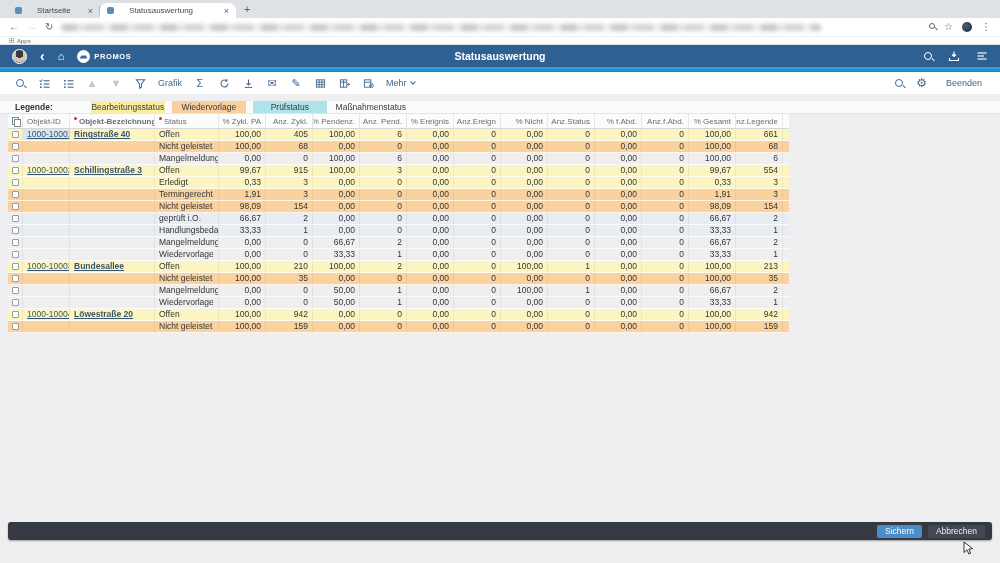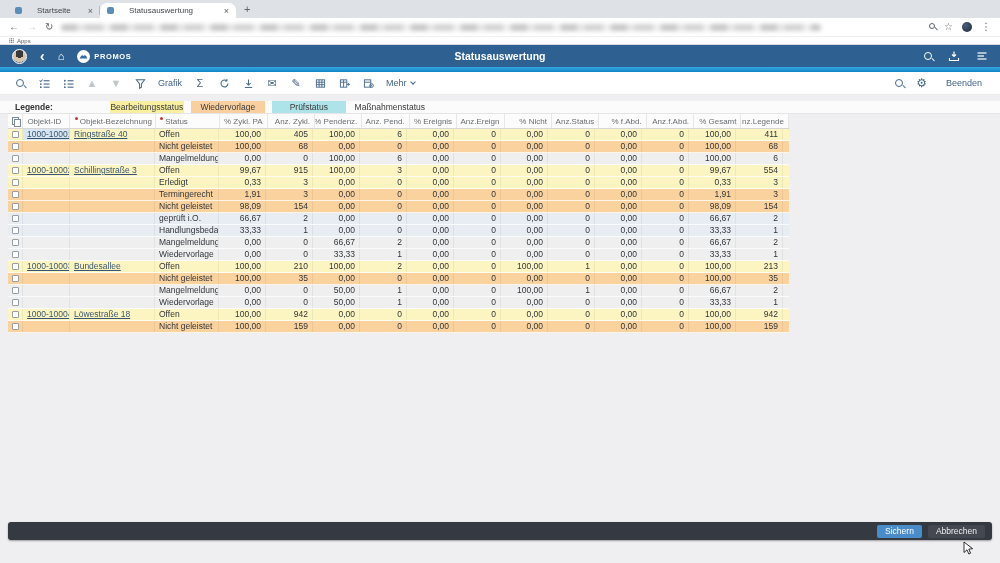--- a/index.html
+++ b/index.html
@@ -53,40 +53,40 @@
   .tbtxt { font-size:9px; color:#44658B; padding:0 6px; display:flex; align-items:center; gap:4px; height:100%; }
   .chevdn { width:4px; height:4px; border-right:1.2px solid #44658B; border-bottom:1.2px solid #44658B; transform:rotate(45deg); margin-top:-2px; }
   .glyph { font-size:11px; line-height:1; }
   .toolbar-right { margin-left:auto; display:flex; align-items:center; gap:13px; padding-right:4px; }
 
   .gap { height:6px; background:#EFEFF1; }
 
   
   .content { position:relative; height:443px; background:#EFEFF1; }
   .legendrow { height:13px; background:#FBFBFB; border-bottom:1px solid #E5E5E5; display:flex; align-items:center; padding-left:15px; font-size:8.5px; color:#333; }
-  .legendlabel { font-weight:bold; margin-right:57px; }
+  .legendlabel { font-weight:bold; margin-right:38px; }
   .lgi { width:74px; text-align:center; font-size:8.5px; color:#3a3a3a; margin-right:7px; padding:1px 0; }
 
   .grid { margin-left:8px; width:781px; }
-  .ghead { display:flex; height:15px; background:#FCFCFC; border-bottom:1px solid #D6D6D6;justify-content:space-between; }
+  .ghead { display:flex; height:15px; background:#FCFCFC; border-bottom:1px solid #D6D6D6; }
   .hc { display:flex; align-items:center; font-size:8px; color:#6A6D70; padding:0 4px;
         border-right:1px solid #E7E7E7; overflow:hidden; white-space:nowrap; }
   .hc.c-num { justify-content:flex-end; }
   .redm { width:3px; height:3px; background:#C0392B; border-radius:50%; margin-right:2px; margin-top:-6px; flex:none; }
   .copyic { position:relative; width:7px; height:8px; }
   .copyic::before { content:""; position:absolute; left:0; top:0; width:5px; height:6px; border:1px solid #7B8A97; background:#fff; }
   .copyic::after { content:""; position:absolute; left:2px; top:2px; width:5px; height:6px; border:1px solid #7B8A97; background:#fff; }
 
   .trow { display:flex; height:12px; border-bottom:1px solid rgba(255,255,255,.75); }
   .cell { font-size:8.5px; line-height:11px; color:#32363A; padding:0 4px;
           border-right:1px solid rgba(0,0,0,.055); overflow:hidden; white-space:nowrap; }
   .c-check { width:15px; display:flex; align-items:center; justify-content:center; padding:0; }
   .cb { width:7px; height:7px; border:1px solid #989EA6; background:#fff; border-radius:1px; }
   .c-id { width:47px; }
-  .c-name { width:85px; }
+  .c-name { width:85px;font-weight:bold; }
   .c-status { width:64px; }
   .c-num { width:47px; text-align:right; }
   .cat-b { background:#FCF5C2; }
   .cat-t { background:#FAD29E; }
   .cat-p { background:#E8EDF4; }
   .cat-m { background:#EFEFF0; }
   .lnk { color:#3A566E; text-decoration:underline; cursor:pointer; }
   .cell.focus { background:#D8E6F3; }
 
   
@@ -350,21 +350,21 @@
           <div class="cell c-num">405</div>
           <div class="cell c-num">100,00</div>
           <div class="cell c-num">6</div>
           <div class="cell c-num">0,00</div>
           <div class="cell c-num">0</div>
           <div class="cell c-num">0,00</div>
           <div class="cell c-num">0</div>
           <div class="cell c-num">0,00</div>
           <div class="cell c-num">0</div>
           <div class="cell c-num">100,00</div>
-          <div class="cell c-num">411</div>
+          <div class="cell c-num">661</div>
         </div>
         <div class="trow cat-t">
           <div class="cell c-check">
             <span class="cb"></span>
           </div>
           <div class="cell c-id"></div>
           <div class="cell c-name"></div>
           <div class="cell c-status">Nicht geleistet</div>
           <div class="cell c-num">100,00</div>
           <div class="cell c-num">68</div>
@@ -637,21 +637,21 @@
           <div class="cell c-num">0,00</div>
           <div class="cell c-num">0</div>
           <div class="cell c-num">33,33</div>
           <div class="cell c-num">1</div>
         </div>
         <div class="trow cat-b">
           <div class="cell c-check">
             <span class="cb"></span>
           </div>
           <div class="cell c-id"><span class="lnk">1000-10004</span></div>
-          <div class="cell c-name"><span class="lnk">Löwestraße 18</span></div>
+          <div class="cell c-name"><span class="lnk">Löwestraße 20</span></div>
           <div class="cell c-status">Offen</div>
           <div class="cell c-num">100,00</div>
           <div class="cell c-num">942</div>
           <div class="cell c-num">0,00</div>
           <div class="cell c-num">0</div>
           <div class="cell c-num">0,00</div>
           <div class="cell c-num">0</div>
           <div class="cell c-num">0,00</div>
           <div class="cell c-num">0</div>
           <div class="cell c-num">0,00</div>

